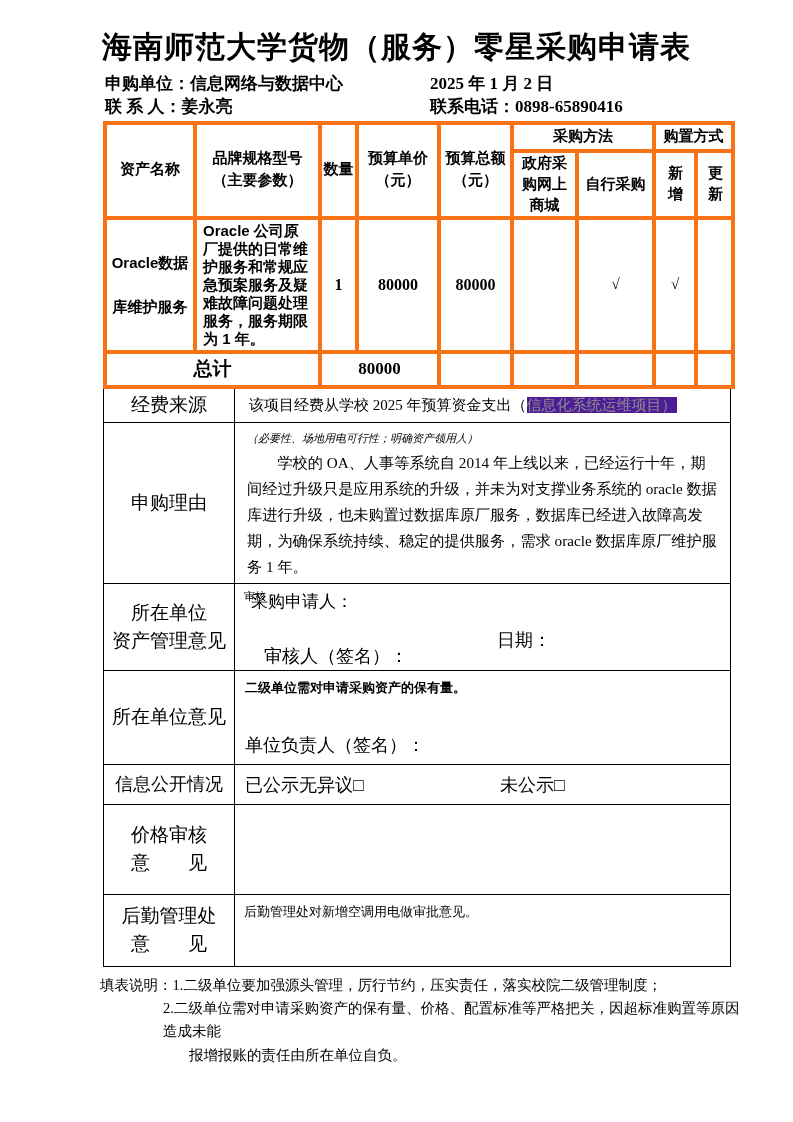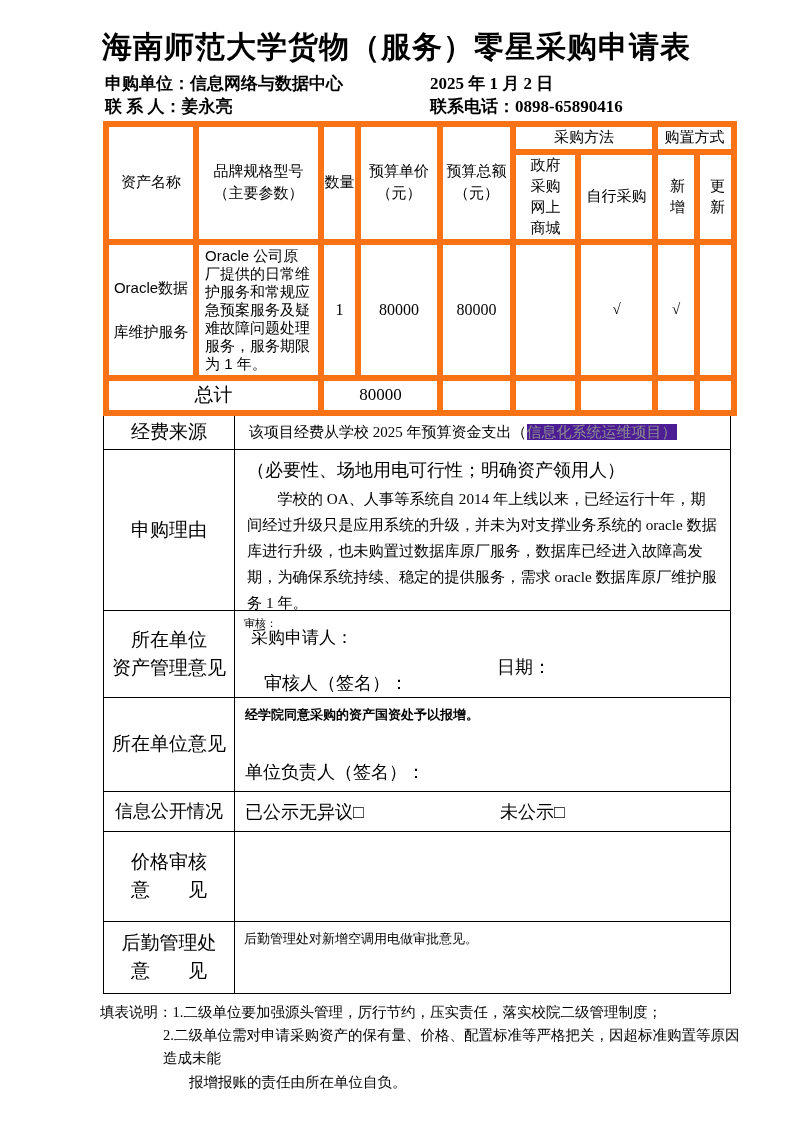--- a/index.html
+++ b/index.html
@@ -16,21 +16,21 @@
   .subtitle { text-align:center; font-size:19px; margin-top:9px; }
 
   .infoblock { position:relative; margin:6px 0 3px 0; }
   .inforow { position:relative; height:23px; font-size:17px; font-weight:bold; }
   .inforow .left { position:absolute; left:105px; top:0; }
   .inforow .right { position:absolute; left:430px; top:0; }
 
   .tablewrap { margin-left:103px; width:628px; }
   table.grid { border-collapse:collapse; width:628px; table-layout:fixed; }
   table.grid td, table.grid th {
-    border:6px solid #f97316; font-weight:normal; text-align:center;
+    border:4px solid #f97316; font-weight:bold; text-align:center;
     vertical-align:middle; overflow:hidden;
   }
   table.grid { border-top:2px solid #000; }
   tr.h1 td { height:28px; font-size:15px; }
   tr.h2 td { height:64px; font-size:15px; line-height:1.4; }
   .hdr2l { font-size:16px; line-height:1.45; }
   tr.datarow td { height:128px; }
   .cell-asset { font-size:15px; line-height:2.9; padding:0 3px; }
   .cell-spec  { font-size:15px; line-height:1.2; padding:2px 6px; text-align:left !important; }
   .cell-num   { font-size:16px; }
@@ -46,21 +46,21 @@
     font-size:19px; line-height:1.45; text-align:center;
   }
   .sec-content { flex:1; position:relative; }
 
   .sec-funding { height:34px; }
   .sec-funding .sec-label { font-size:19px; }
   .fund-text { font-size:15px; padding:7px 0 0 14px; }
   .fund-hl { background:#4c1d95; color:#8f8f8f; }
 
   .sec-reason { height:161px; }
-  .reason-hint { font-size:18px; padding:8px 8px 2px 12px; }
+  .reason-hint { font-size:11px; padding:8px 8px 2px 12px;font-style:italic; }
   .reason-body { font-size:15.2px; line-height:1.72; padding:2px 10px 0 12px; text-indent:2em; }
   .reason-applicant { font-size:17px; padding:10px 0 0 16px; }
 
   .sec-assetmgmt { height:87px; }
   .mgmt-small { font-size:11px; padding:5px 0 0 9px; }
   .mgmt-line { position:absolute; top:60px; left:9px; font-size:18px;margin-left:20px; }
   .mgmt-date { position:absolute; top:44px; left:262px; font-size:18px; }
 
   .sec-unitop { height:94px; }
   .unitop-note { font-size:13px; font-weight:bold; padding:8px 0 0 10px; }
@@ -184,21 +184,21 @@
       <div class="sec-content">
         <div class="mgmt-small">审核：</div>
         <div class="mgmt-line">审核人（签名）：</div>
         <div class="mgmt-date">日期：</div>
       </div>
     </div>
 
     <div class="section sec-unitop">
       <div class="sec-label">所在单位意见</div>
       <div class="sec-content">
-        <div class="unitop-note f-hei">经学院同意采购的资产国资处予以报增。</div>
+        <div class="unitop-note f-hei">二级单位需对申请采购资产的保有量。</div>
         <div class="unitop-head">单位负责人（签名）：</div>
       </div>
     </div>
 
     <div class="section sec-publicity">
       <div class="sec-label">信息公开情况</div>
       <div class="sec-content">
         <div class="pub-opt1">已公示无异议□</div>
         <div class="pub-opt2">未公示□</div>
       </div>

